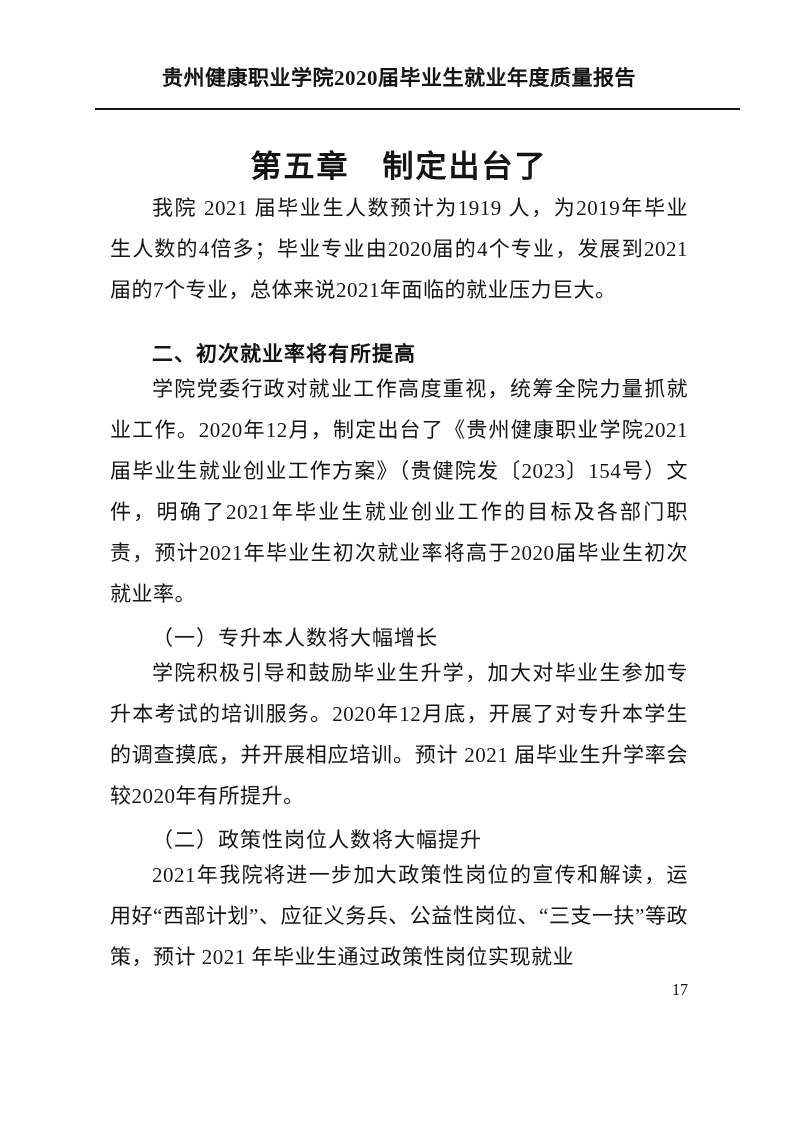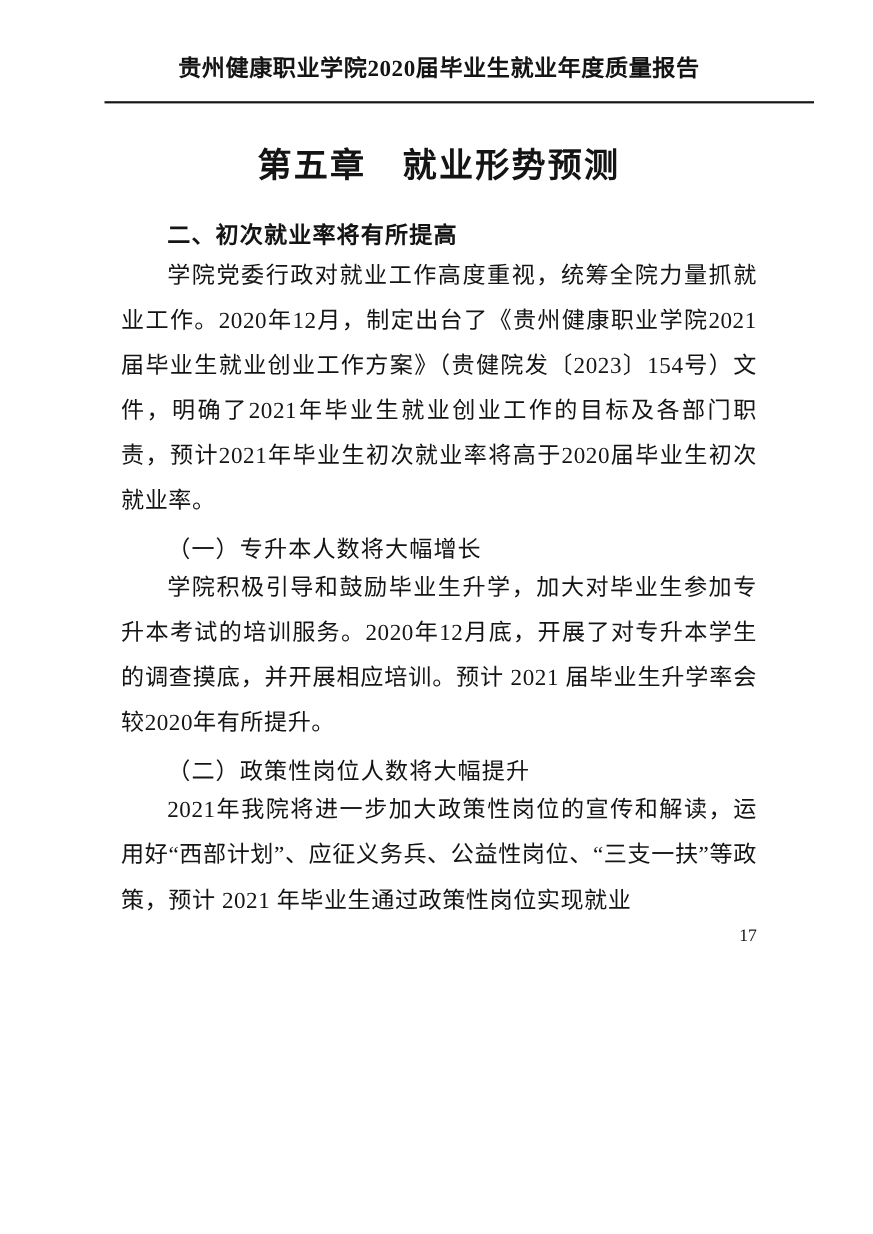--- a/index.html
+++ b/index.html
@@ -11,21 +11,21 @@
     width: 794px;
     height: 1122px;
     position: relative;
     overflow: hidden;
     color: #141414;
     font-family: "Liberation Serif", "DejaVu Serif", serif;
   }
   .content {
     box-sizing: border-box;
     width: 794px;
-    padding: 0 106px 0 110px;
+    padding: 16px 106px 0 110px;
   }
   .doc-header {
     padding-top: 46px;
     text-align: center;
     font-weight: bold;
     font-size: 21px;
     line-height: 32px;
     letter-spacing: 0.5px;
   }
   .header-rule {
@@ -79,23 +79,24 @@
 </style>
 </head>
 <body>
 
 <div class="content">
 
   <div class="doc-header">贵州健康职业学院2020届毕业生就业年度质量报告</div>
 
   <div class="header-rule"></div>
 
-  <h1 class="chapter-title" style="margin-bottom:0;">第五章　就业形势预测</h1>
+  <h1 class="chapter-title" style="margin-bottom:0;">第五章　制定出台了</h1>
 
 
+  <p class="para">我院 2021 届毕业生人数预计为1919 人，为2019年毕业生人数的4倍多；毕业专业由2020届的4个专业，发展到2021届的7个专业，总体来说2021年面临的就业压力巨大。</p>
 
   <div class="section-heading second">二、初次就业率将有所提高</div>
 
   <p class="para">学院党委行政对就业工作高度重视，统筹全院力量抓就业工作。2020年12月，制定出台了《贵州健康职业学院2021届毕业生就业创业工作方案》（贵健院发〔2023〕154号）文件，明确了2021年毕业生就业创业工作的目标及各部门职责，预计2021年毕业生初次就业率将高于2020届毕业生初次就业率。</p>
 
   <div class="sub-heading">（一）专升本人数将大幅增长</div>
 
   <p class="para">学院积极引导和鼓励毕业生升学，加大对毕业生参加专升本考试的培训服务。2020年12月底，开展了对专升本学生的调查摸底，并开展相应培训。预计 2021 届毕业生升学率会较2020年有所提升。</p>
 
   <div class="sub-heading">（二）政策性岗位人数将大幅提升</div>

